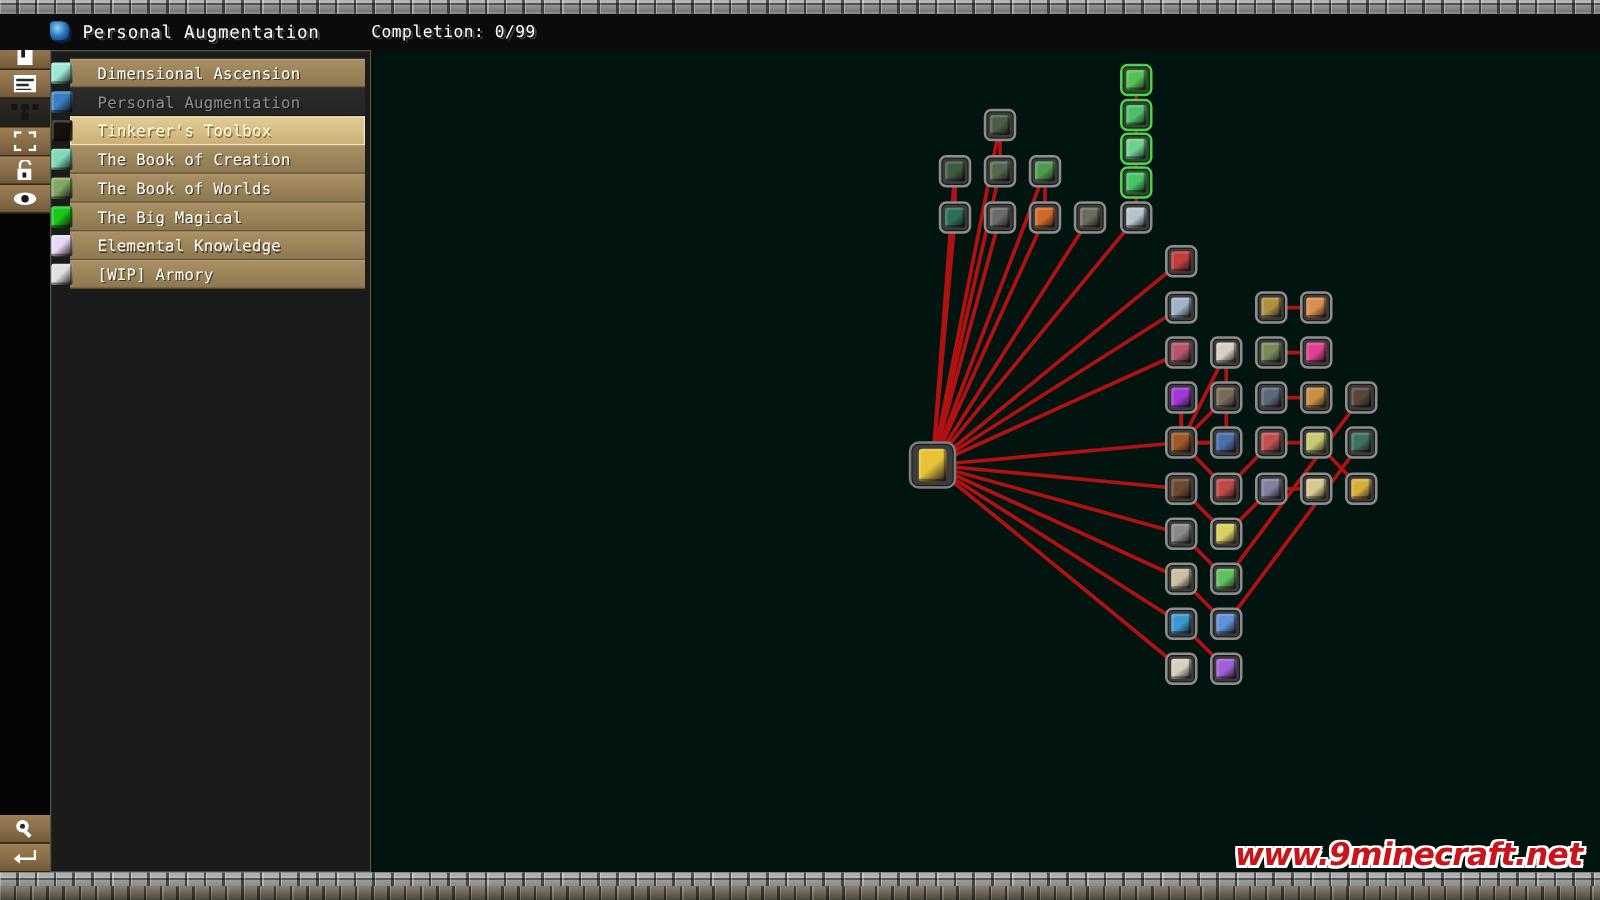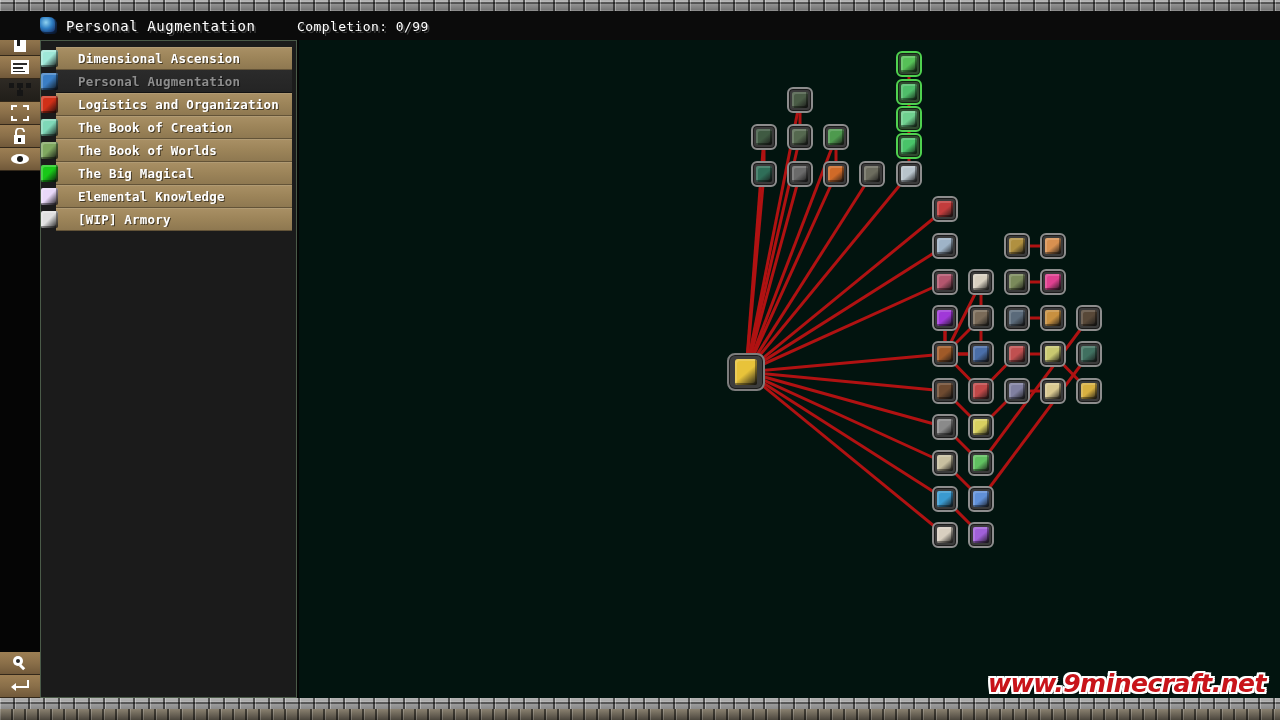--- a/index.html
+++ b/index.html
@@ -77,21 +77,20 @@
   
   #sidepanel{
     position:absolute; left:40px; top:40px; width:257px; height:658px;
     background:#1b1b1b; border:1px solid #4a5a48; z-index:25;
   }
   #chapterlist{ position:absolute; left:15px; top:6px; width:236px; }
   .chapter{
     position:relative; height:23px; display:flex; align-items:center;
     background:linear-gradient(180deg,#a99065 0%,#9c8459 48%,#8d7750 100%);
     box-shadow:inset 0 1px 0 rgba(255,255,255,.10), inset 0 -1px 0 rgba(0,0,0,.30);
-    font-weight:bold;
   }
   .chapter.current{
     background:linear-gradient(180deg,#2b2b2b 0%,#242424 100%);
     box-shadow:inset 0 -1px 0 rgba(0,0,0,.5);
   }
   .chapter.hover{
     background:linear-gradient(180deg,#e3cc96 0%,#d8bf86 50%,#c9ae73 100%);
     box-shadow:inset 0 0 0 1px #f2e4bc, inset 0 -1px 0 rgba(0,0,0,.25);
   }
   .chapter .cicon{
@@ -227,23 +226,23 @@
   <div id="sidepanel">
     <div id="chapterlist">
         <div class="chapter">
           <div class="cicon" style="background: linear-gradient(135deg, rgb(159, 232, 216) 0%, rgb(159, 232, 216) 48%, rgba(0, 0, 0, 0.55) 100%); box-shadow: rgba(0, 0, 0, 0.4) -2px -2px 0px inset, rgba(255, 255, 255, 0.22) 2px 2px 0px inset;"></div>
           <div class="clabel">Dimensional Ascension</div>
         </div>
         <div class="chapter current">
           <div class="cicon" style="background: linear-gradient(135deg, rgb(58, 126, 196) 0%, rgb(58, 126, 196) 48%, rgba(0, 0, 0, 0.55) 100%); box-shadow: rgba(0, 0, 0, 0.4) -2px -2px 0px inset, rgba(255, 255, 255, 0.22) 2px 2px 0px inset;"></div>
           <div class="clabel">Personal Augmentation</div>
         </div>
-        <div class="chapter">
-          <div class="cicon" style="background: linear-gradient(135deg, rgb(208, 48, 24) 0%, rgb(208, 48, 24) 48%, rgba(0, 0, 0, 0.55) 100%); box-shadow: rgba(0, 0, 0, 0.4) -2px -2px 0px inset, rgba(255, 255, 255, 0.22) 2px 2px 0px inset;"></div>
-          <div class="clabel">Logistics and Organization</div>
+        <div class="chapter hover">
+          <div class="cicon" style="background: linear-gradient(135deg, rgb(22, 18, 12) 0%, rgb(22, 18, 12) 48%, rgba(0, 0, 0, 0.55) 100%); box-shadow: rgba(0, 0, 0, 0.4) -2px -2px 0px inset, rgba(255, 255, 255, 0.22) 2px 2px 0px inset;"></div>
+          <div class="clabel">Tinkerer's Toolbox</div>
         </div>
         <div class="chapter">
           <div class="cicon" style="background: linear-gradient(135deg, rgb(127, 216, 184) 0%, rgb(127, 216, 184) 48%, rgba(0, 0, 0, 0.55) 100%); box-shadow: rgba(0, 0, 0, 0.4) -2px -2px 0px inset, rgba(255, 255, 255, 0.22) 2px 2px 0px inset;"></div>
           <div class="clabel">The Book of Creation</div>
         </div>
         <div class="chapter">
           <div class="cicon" style="background: linear-gradient(135deg, rgb(127, 168, 96) 0%, rgb(127, 168, 96) 48%, rgba(0, 0, 0, 0.55) 100%); box-shadow: rgba(0, 0, 0, 0.4) -2px -2px 0px inset, rgba(255, 255, 255, 0.22) 2px 2px 0px inset;"></div>
           <div class="clabel">The Book of Worlds</div>
         </div>
         <div class="chapter">

